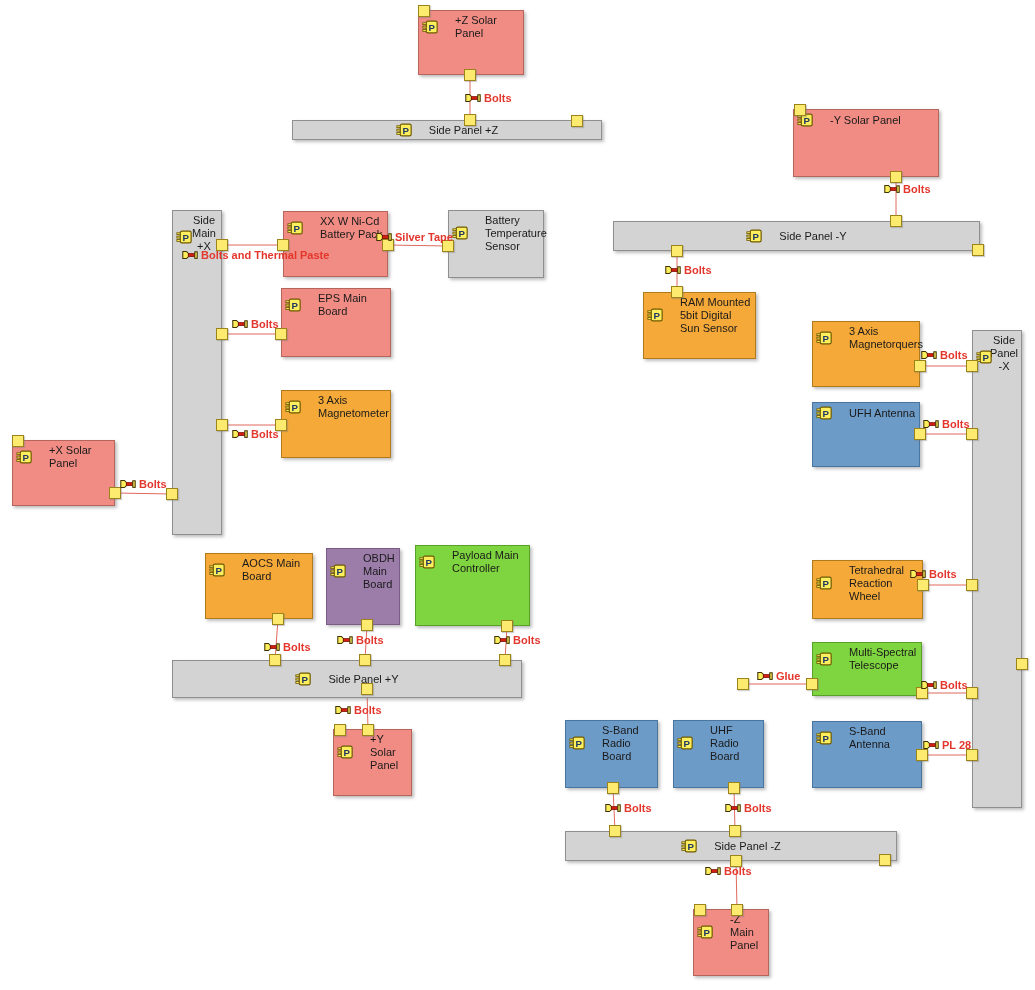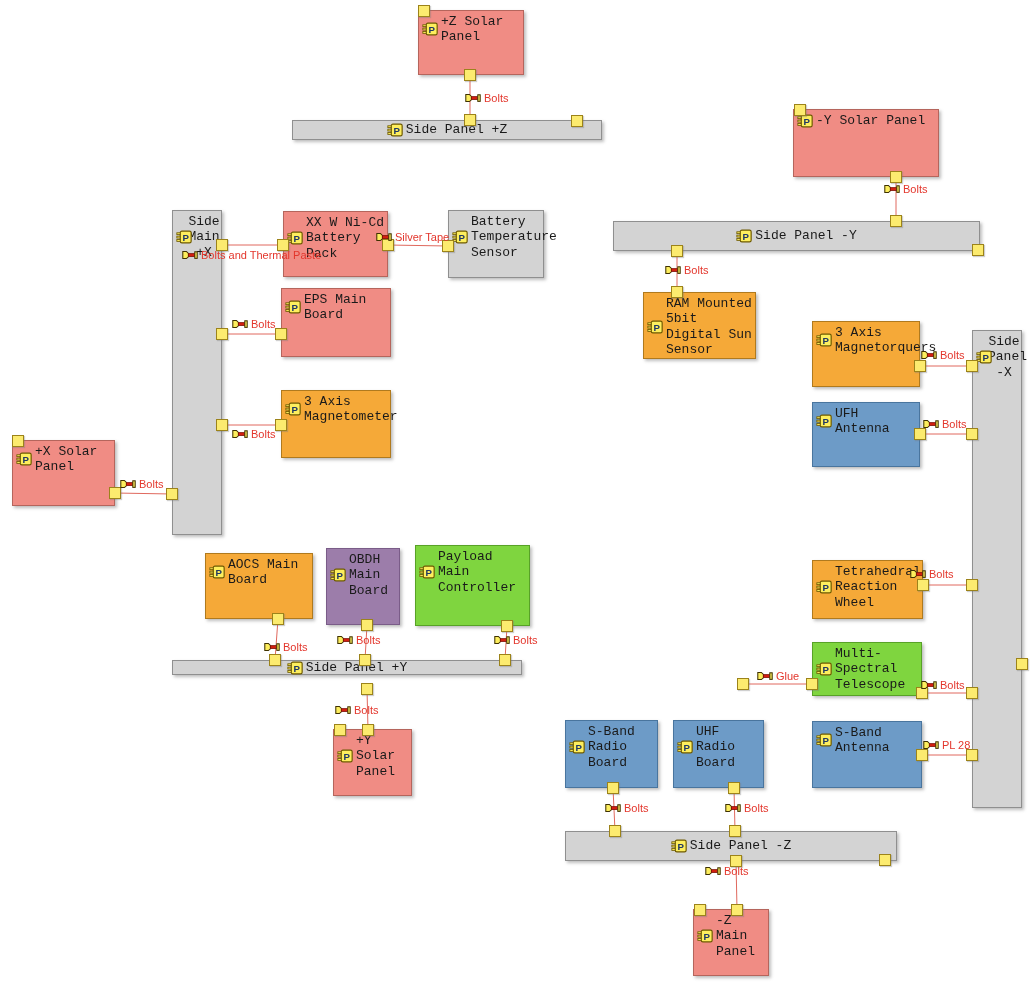--- a/index.html
+++ b/index.html
@@ -16,34 +16,34 @@
     display:flex;align-items:flex-start;
   }
   .pink  {background:#F08C84;border-color:#b5655c;}
   .orange{background:#F5A938;border-color:#b07a1e;}
   .green {background:#7FD53F;border-color:#58a227;}
   .blue  {background:#6D9BC7;border-color:#49759e;}
   .purple{background:#9C7DAA;border-color:#7a5c88;justify-content:center;}
   .graybox,.hbar,.vbar{background:#D3D3D3;border-color:#8f8f8f;}
   .hbar{justify-content:center;align-items:center;}
   .lbl{
-    display:flex;align-items:center;gap:3px;padding:3px 3px;
-    font-size:13px;line-height:1.18;color:#1a1a1a;font-family:Liberation Mono, monospace;
+    display:flex;align-items:center;gap:17px;padding:3px 3px;
+    font-size:11px;line-height:1.18;color:#1a1a1a;
   }
   .pic{width:16px;height:14px;flex:0 0 auto;}
   .vbar .lbl{display:block;width:100%;text-align:center;padding:3px 1px 0 15px;box-sizing:border-box;}
   .vbar .pic{position:absolute;left:3px;top:19px;}
   .port{
     position:absolute;width:12px;height:12px;box-sizing:border-box;z-index:3;
     background:#FCEB6F;border:1.5px solid #9c831a;
     box-shadow:1px 1px 1px rgba(120,120,120,.35);
   }
   .wlabel{
     position:absolute;display:flex;align-items:center;gap:3px;z-index:4;
-    font-size:11px;color:#E3362C;white-space:nowrap;
+    font-size:11px;color:#E3362C;white-space:nowrap;font-weight:bold;
   }
   .lic{width:16px;height:10px;flex:0 0 auto;}
   .defs{position:absolute;width:0;height:0;}
 </style>
 </head>
 <body>
 
 <div id="canvas">
 
   <svg class="defs">
@@ -181,21 +181,21 @@
       </div>
   </div>
   <div class="node green" style="left:415px;top:545px;width:115px;height:81px">
     <div class="lbl">
         <svg class="pic" viewBox="0 0 19 16">
           <use href="#picon"></use>
         </svg>
         <span>Payload Main Controller</span>
       </div>
   </div>
-  <div class="node hbar" style="left:172px;top:660px;width:350px;height:15px">
+  <div class="node hbar" style="left:172px;top:660px;width:350px;height:38px">
     <div class="lbl">
         <svg class="pic" viewBox="0 0 19 16">
           <use href="#picon"></use>
         </svg>
         <span>Side Panel +Y</span>
       </div>
   </div>
   <div class="node pink" style="left:333px;top:729px;width:79px;height:67px">
     <div class="lbl">
         <svg class="pic" viewBox="0 0 19 16">

